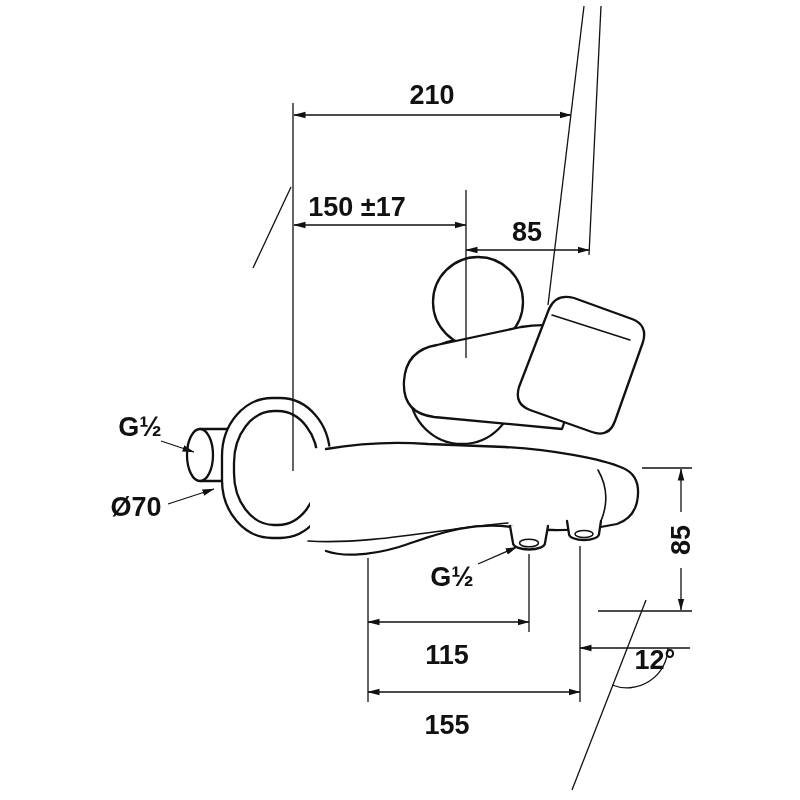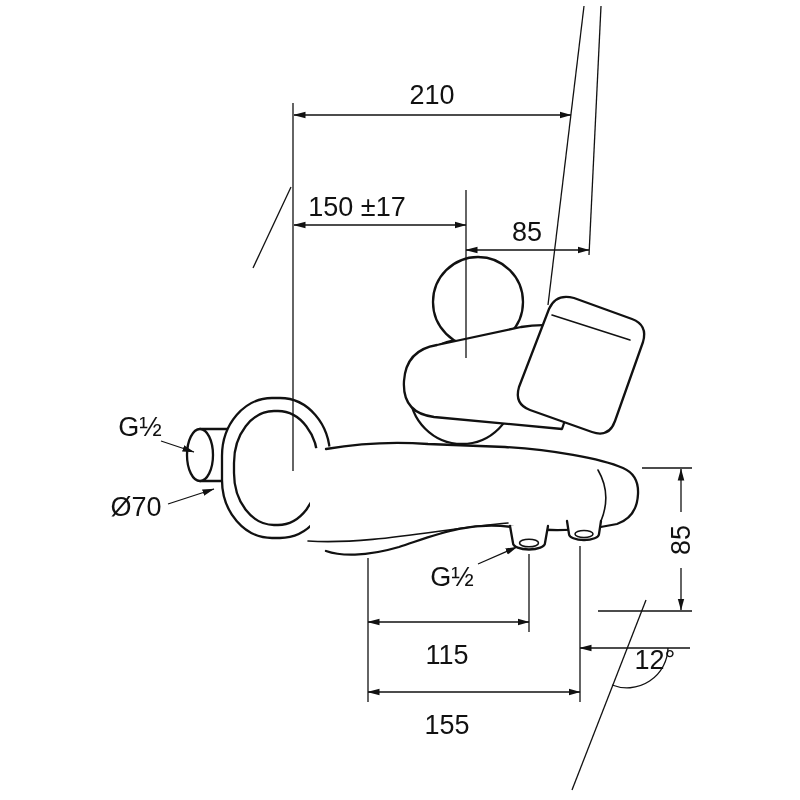--- a/index.html
+++ b/index.html
@@ -9,20 +9,21 @@
     width: 800px;
     height: 800px;
     overflow: hidden;
     font-family: "Liberation Sans", sans-serif;
   }
   .drawing-stage {
     width: 800px;
     height: 800px;
     position: relative;
     background: #ffffff;
+    font-weight: bold;
   }
   svg { display: block; }
   .obj {
     fill: #ffffff;
     stroke: #111111;
     stroke-width: 2.3;
     stroke-linejoin: round;
     stroke-linecap: round;
   }
   .obj-line {

